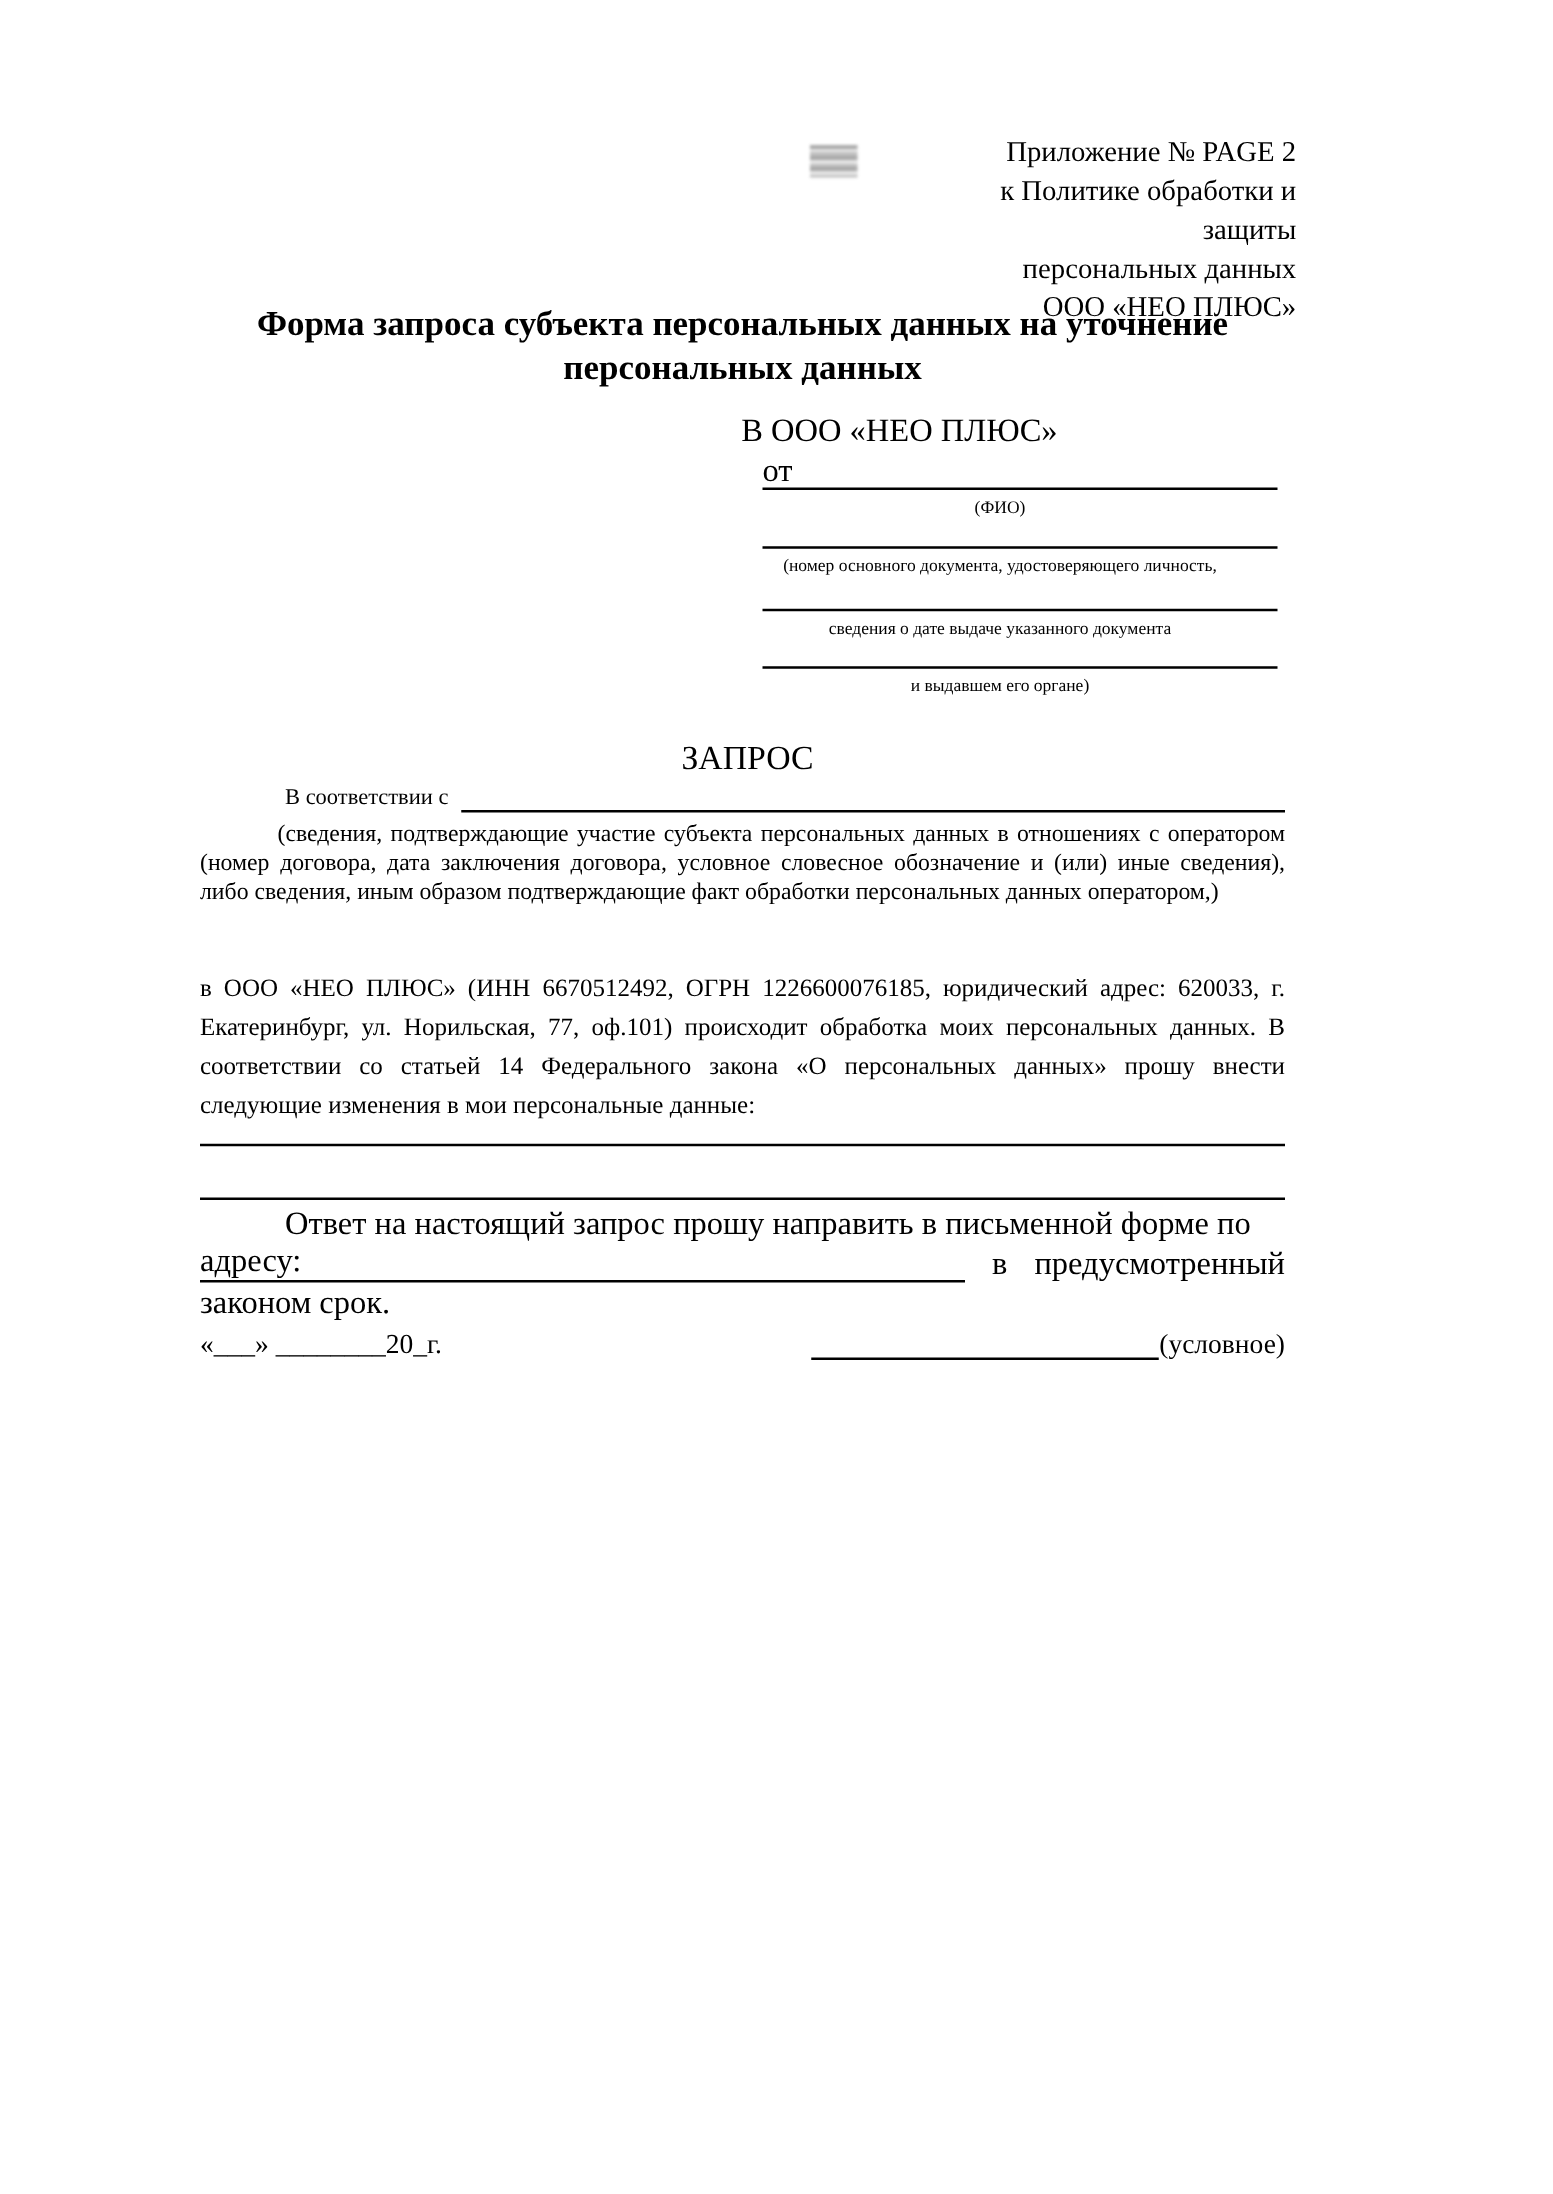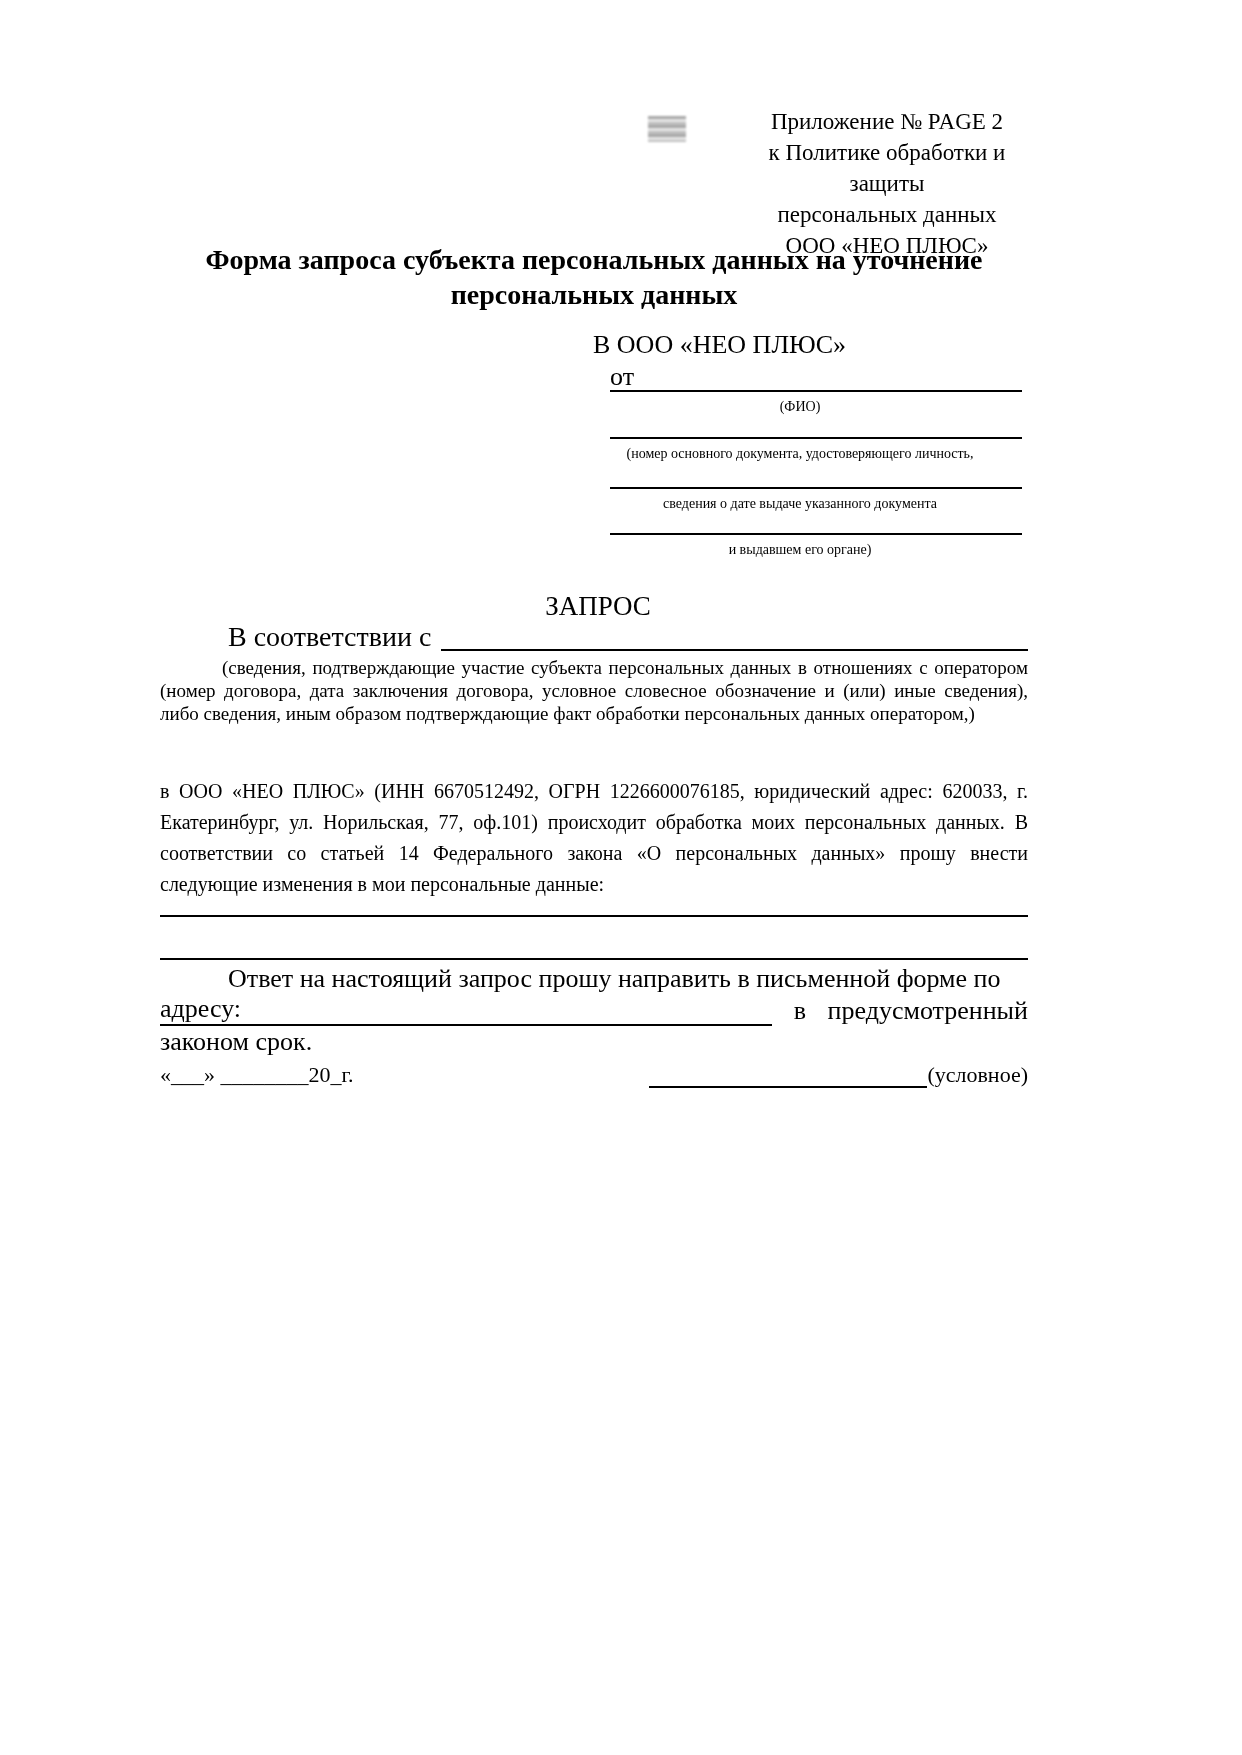--- a/index.html
+++ b/index.html
@@ -13,39 +13,39 @@
     overflow:hidden;
   }
   
   .stamp {
     position:absolute; left:648px; top:116px; width:38px; height:26px;
     background:repeating-linear-gradient(180deg,#9a9a9a 0 3px,#e2e2e2 3px 6px,#b5b5b5 6px 9px);
     filter:blur(1.1px); opacity:.85;
   }
   .hdr {
     position:absolute; left:737px; top:106px; width:300px;
-    font-size:23px; line-height:31px; text-align:center;
+    font-size:23px; line-height:31px; text-align:right;
   }
   .title {
     position:absolute; left:160px; top:238px; width:868px; margin:0;
     font-size:28px; line-height:35px; font-weight:700; text-align:center;
   }
   .title .inner { display:block; width:778px; margin:4px auto; }
   .to-line  { position:absolute; left:593px; top:330px; font-size:26px; }
   .from-line{ position:absolute; left:610px; top:362px; font-size:26px; }
   .fline { position:absolute; left:610px; width:412px; height:0; border-bottom:2px solid #000; }
   .fcap  { position:absolute; left:584px; width:432px; text-align:center; font-size:14px; line-height:21px; }
   .l1 { top:390px; } .c1 { top:396px; }
   .l2 { top:437px; } .c2 { top:443px; }
   .l3 { top:487px; } .c3 { top:493px; }
   .l4 { top:533px; } .c4 { top:539px; }
   .zapros { position:absolute; left:164px; top:591px; width:868px; text-align:center; font-size:27px; }
   .intro-row {
     position:absolute; left:160px; top:622px; width:868px;
-    display:flex; align-items:center; font-size:28px; line-height:30px;
+    display:flex; align-items:flex-start; font-size:18px; line-height:30px;
   }
   .intro-row .lead { margin-left:68px; white-space:nowrap; }
   .intro-row .uline { flex:1; height:26px; border-bottom:2px solid #000; margin-left:10px; }
   .footnote {
     position:absolute; left:160px; top:656px; width:868px;
     font-size:19px; line-height:23px; text-align:justify; text-indent:62px;
   }
   .bodypara {
     position:absolute; left:160px; top:776px; width:868px;
     font-size:20px; line-height:31px; text-align:justify;

